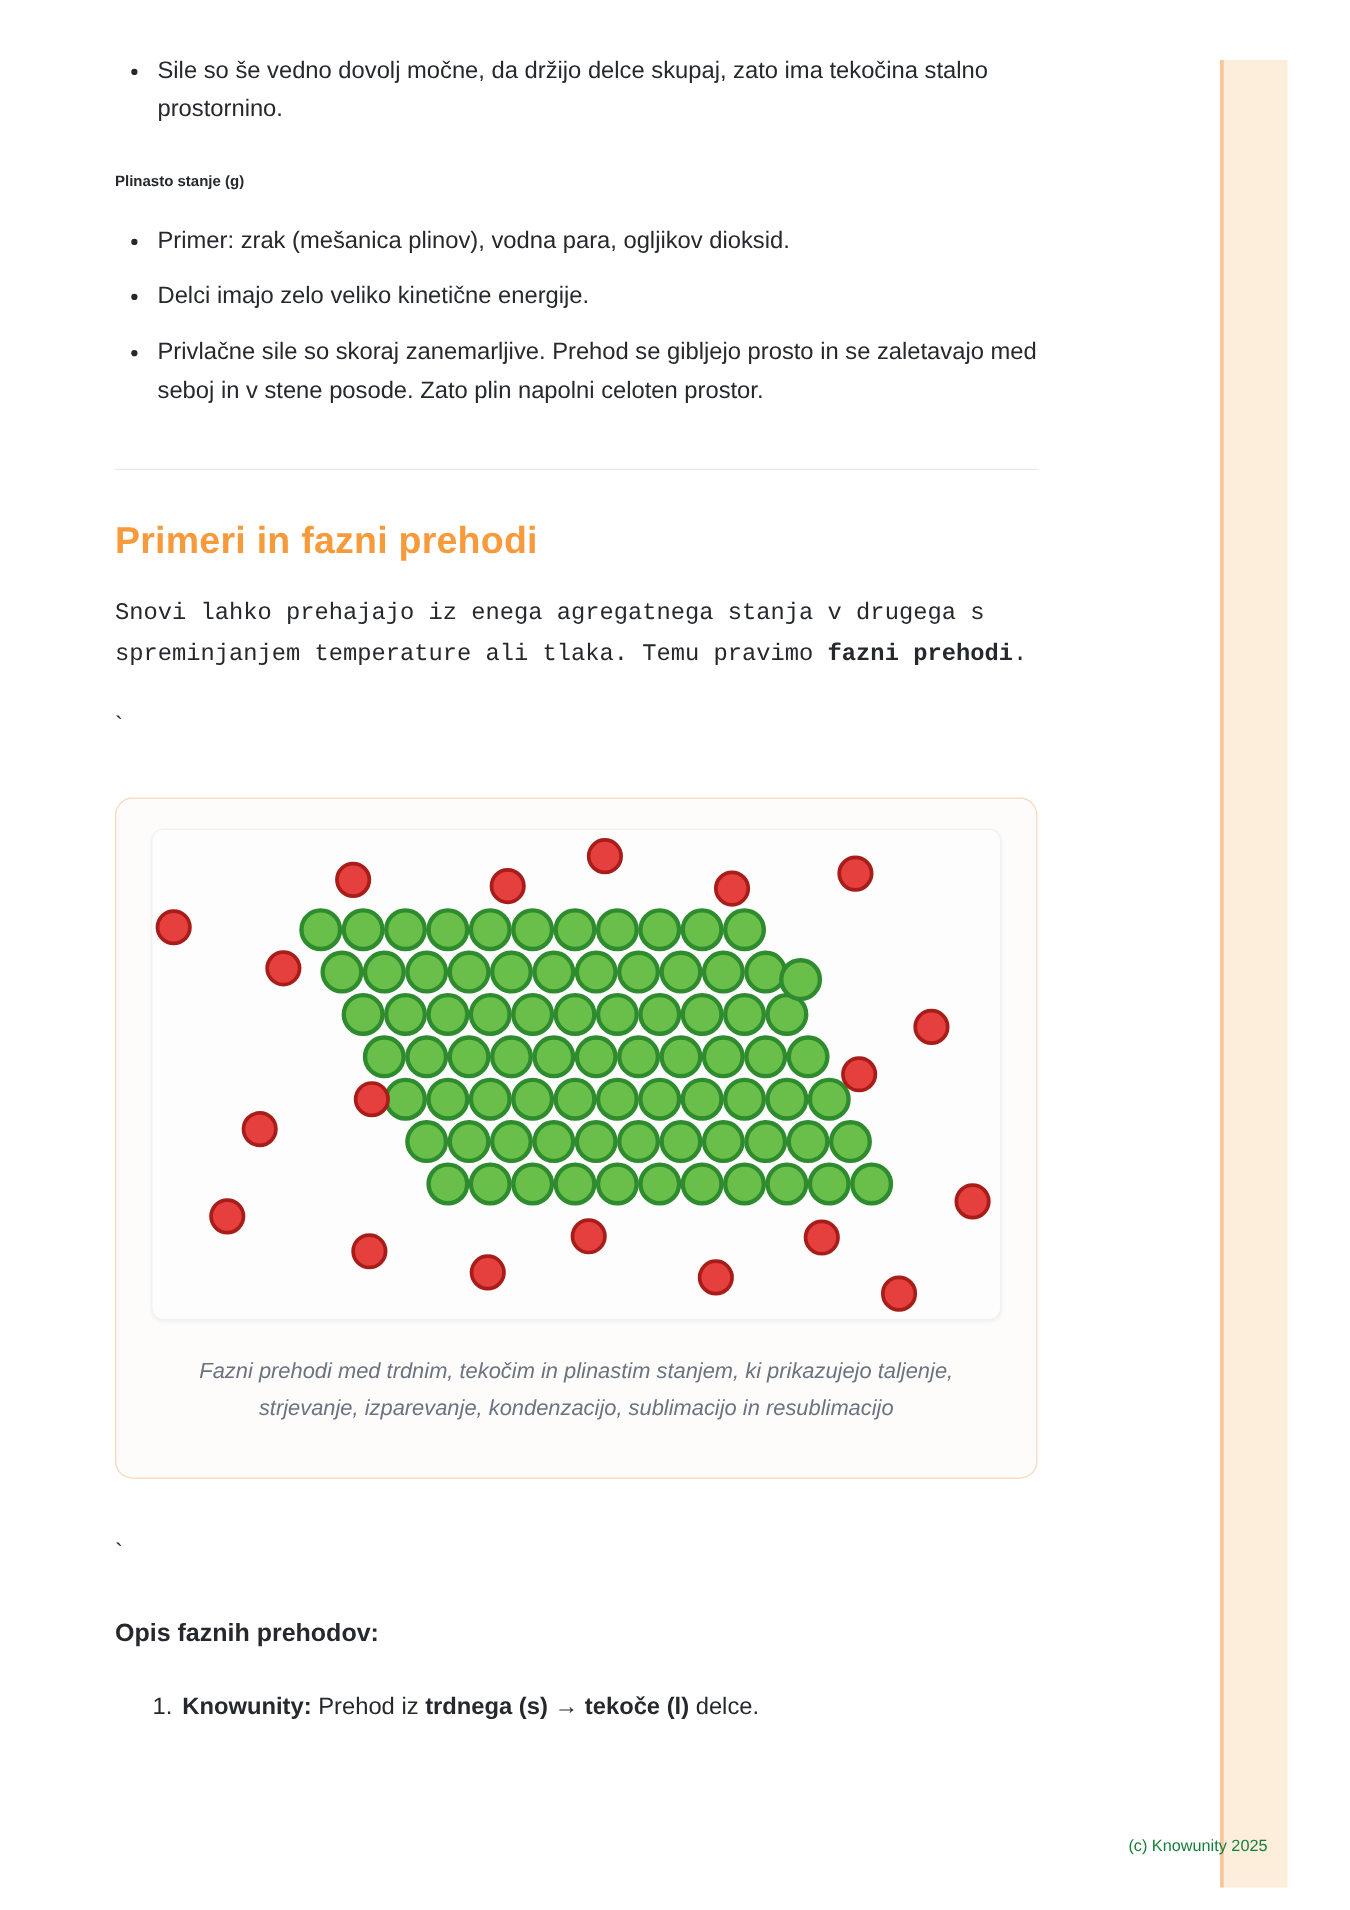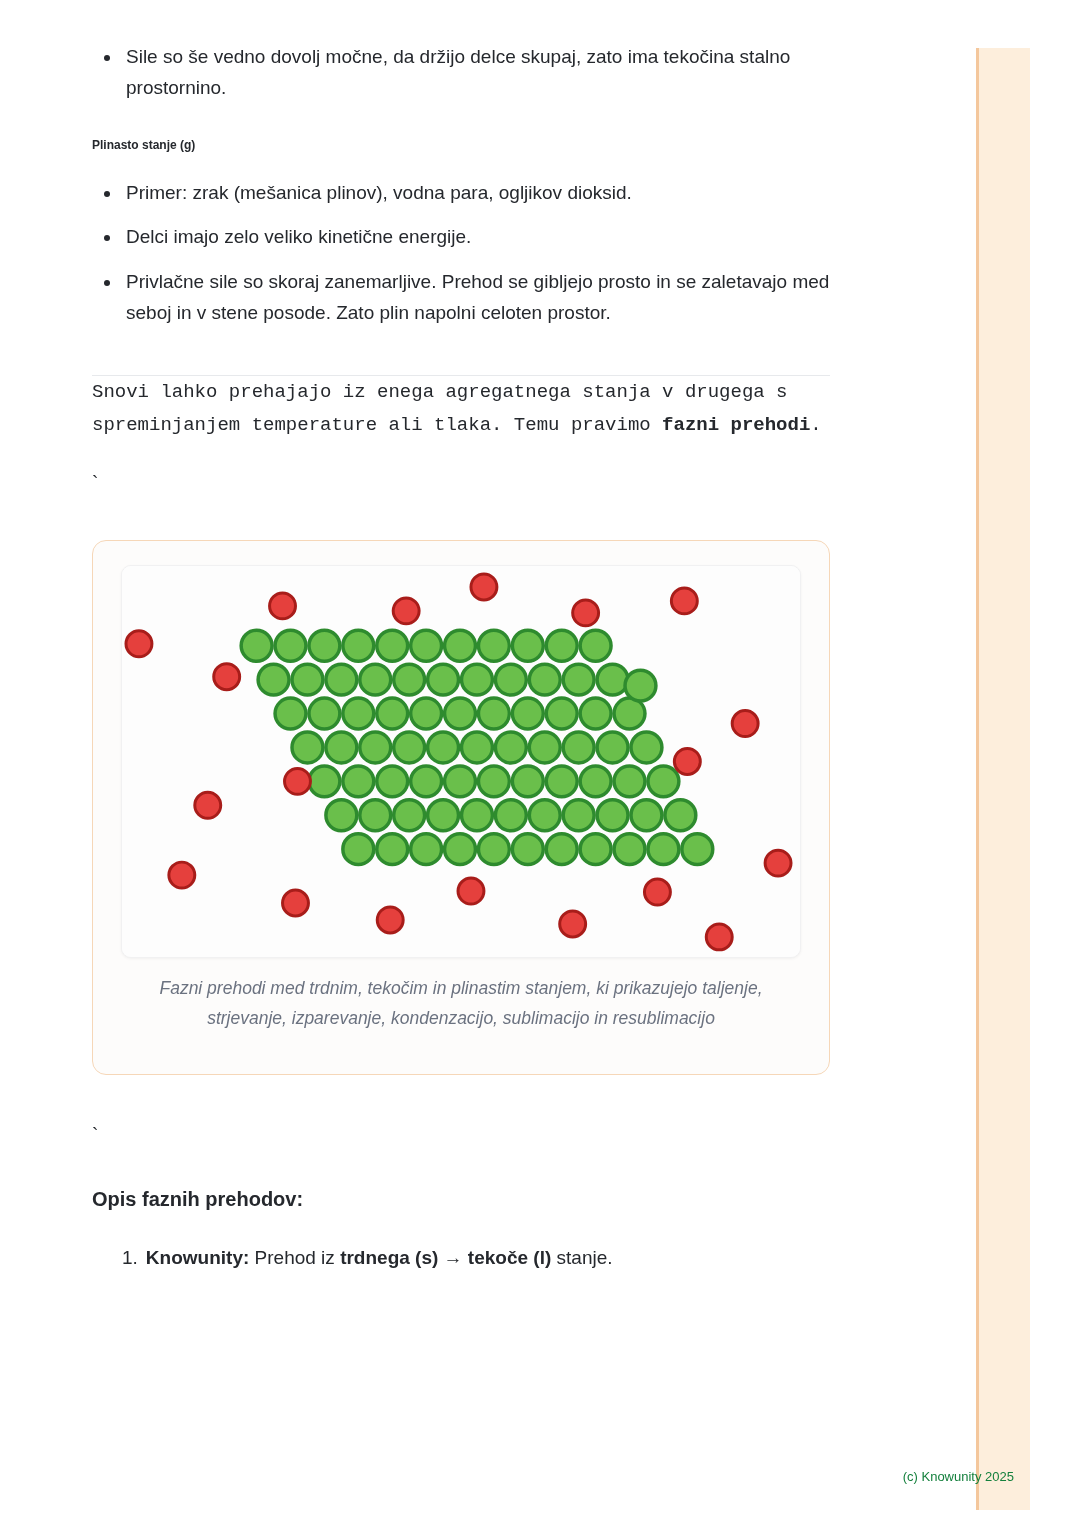--- a/index.html
+++ b/index.html
@@ -82,21 +82,21 @@
   }
   .figure-image {
     background: #fdfdfd;
     border: 1px solid #f1f1f2;
     border-radius: 10px;
     box-shadow: 0 1px 3px rgba(0,0,0,0.05);
     overflow: hidden;
   }
   .figure-image svg { display: block; width: 100%; height: auto; }
   figcaption.figure-caption {
-    margin-top: 16px;
+    margin-top: 26px;
     text-align: center;
     font-style: italic;
     color: #6b7280;
     font-size: 17.5px;
     line-height: 1.7;
     padding: 0 30px;
   }
   .subsection-heading {
     font-size: 20px;
     font-weight: bold;
@@ -141,20 +141,21 @@
   <div class="section-subheading">Plinasto stanje (g)</div>
 
   <ul class="bullets">
     <li>Primer: zrak (mešanica plinov), vodna para, ogljikov dioksid.</li>
     <li>Delci imajo zelo veliko kinetične energije.</li>
     <li>Privlačne sile so skoraj zanemarljive. Prehod se gibljejo prosto in se zaletavajo med seboj in v stene posode. Zato plin napolni celoten prostor.</li>
   </ul>
 
   <hr class="divider">
 
+  <h2 class="orange-heading">Primeri in fazni prehodi</h2>
 
   <p class="body-text"><span>Snovi lahko prehajajo iz enega agregatnega stanja v drugega s spreminjanjem temperature ali tlaka. Temu pravimo </span><span class="b">fazni prehodi</span><span>.</span></p>
 
   <div class="stray-tick">`</div>
 
   <figure class="phase-figure">
     <div class="figure-image">
       <svg id="phase-svg" xmlns="http://www.w3.org/2000/svg" viewBox="0 0 680 392">
           <rect width="680" height="392" fill="#fdfdfd"></rect>
           <circle cx="135" cy="80" r="15.5" fill="#6abf4b" stroke="#2e8b2e" stroke-width="3.5"></circle>
@@ -258,17 +259,17 @@
     </div>
     <figcaption class="figure-caption">Fazni prehodi med trdnim, tekočim in plinastim stanjem, ki prikazujejo taljenje, strjevanje, izparevanje, kondenzacijo, sublimacijo in resublimacijo</figcaption>
   </figure>
 
   <div class="stray-tick" style="margin-top:50px;">`</div>
 
   <div class="subsection-heading">Opis faznih prehodov:</div>
 
   <ol class="numbered">
     <li>
-      <span class="num-label">1.</span><span class="b">Knowunity:</span><span> Prehod iz </span><span class="b">trdnega (s) → tekoče (l)</span><span> stanje.</span>
+      <span class="num-label">1.</span><span class="b">Knowunity:</span><span> Prehod iz </span><span class="b">trdnega (s) → tekoče (l)</span><span> delce.</span>
     </li>
   </ol>
 
 </div>
 
 </body></html>

